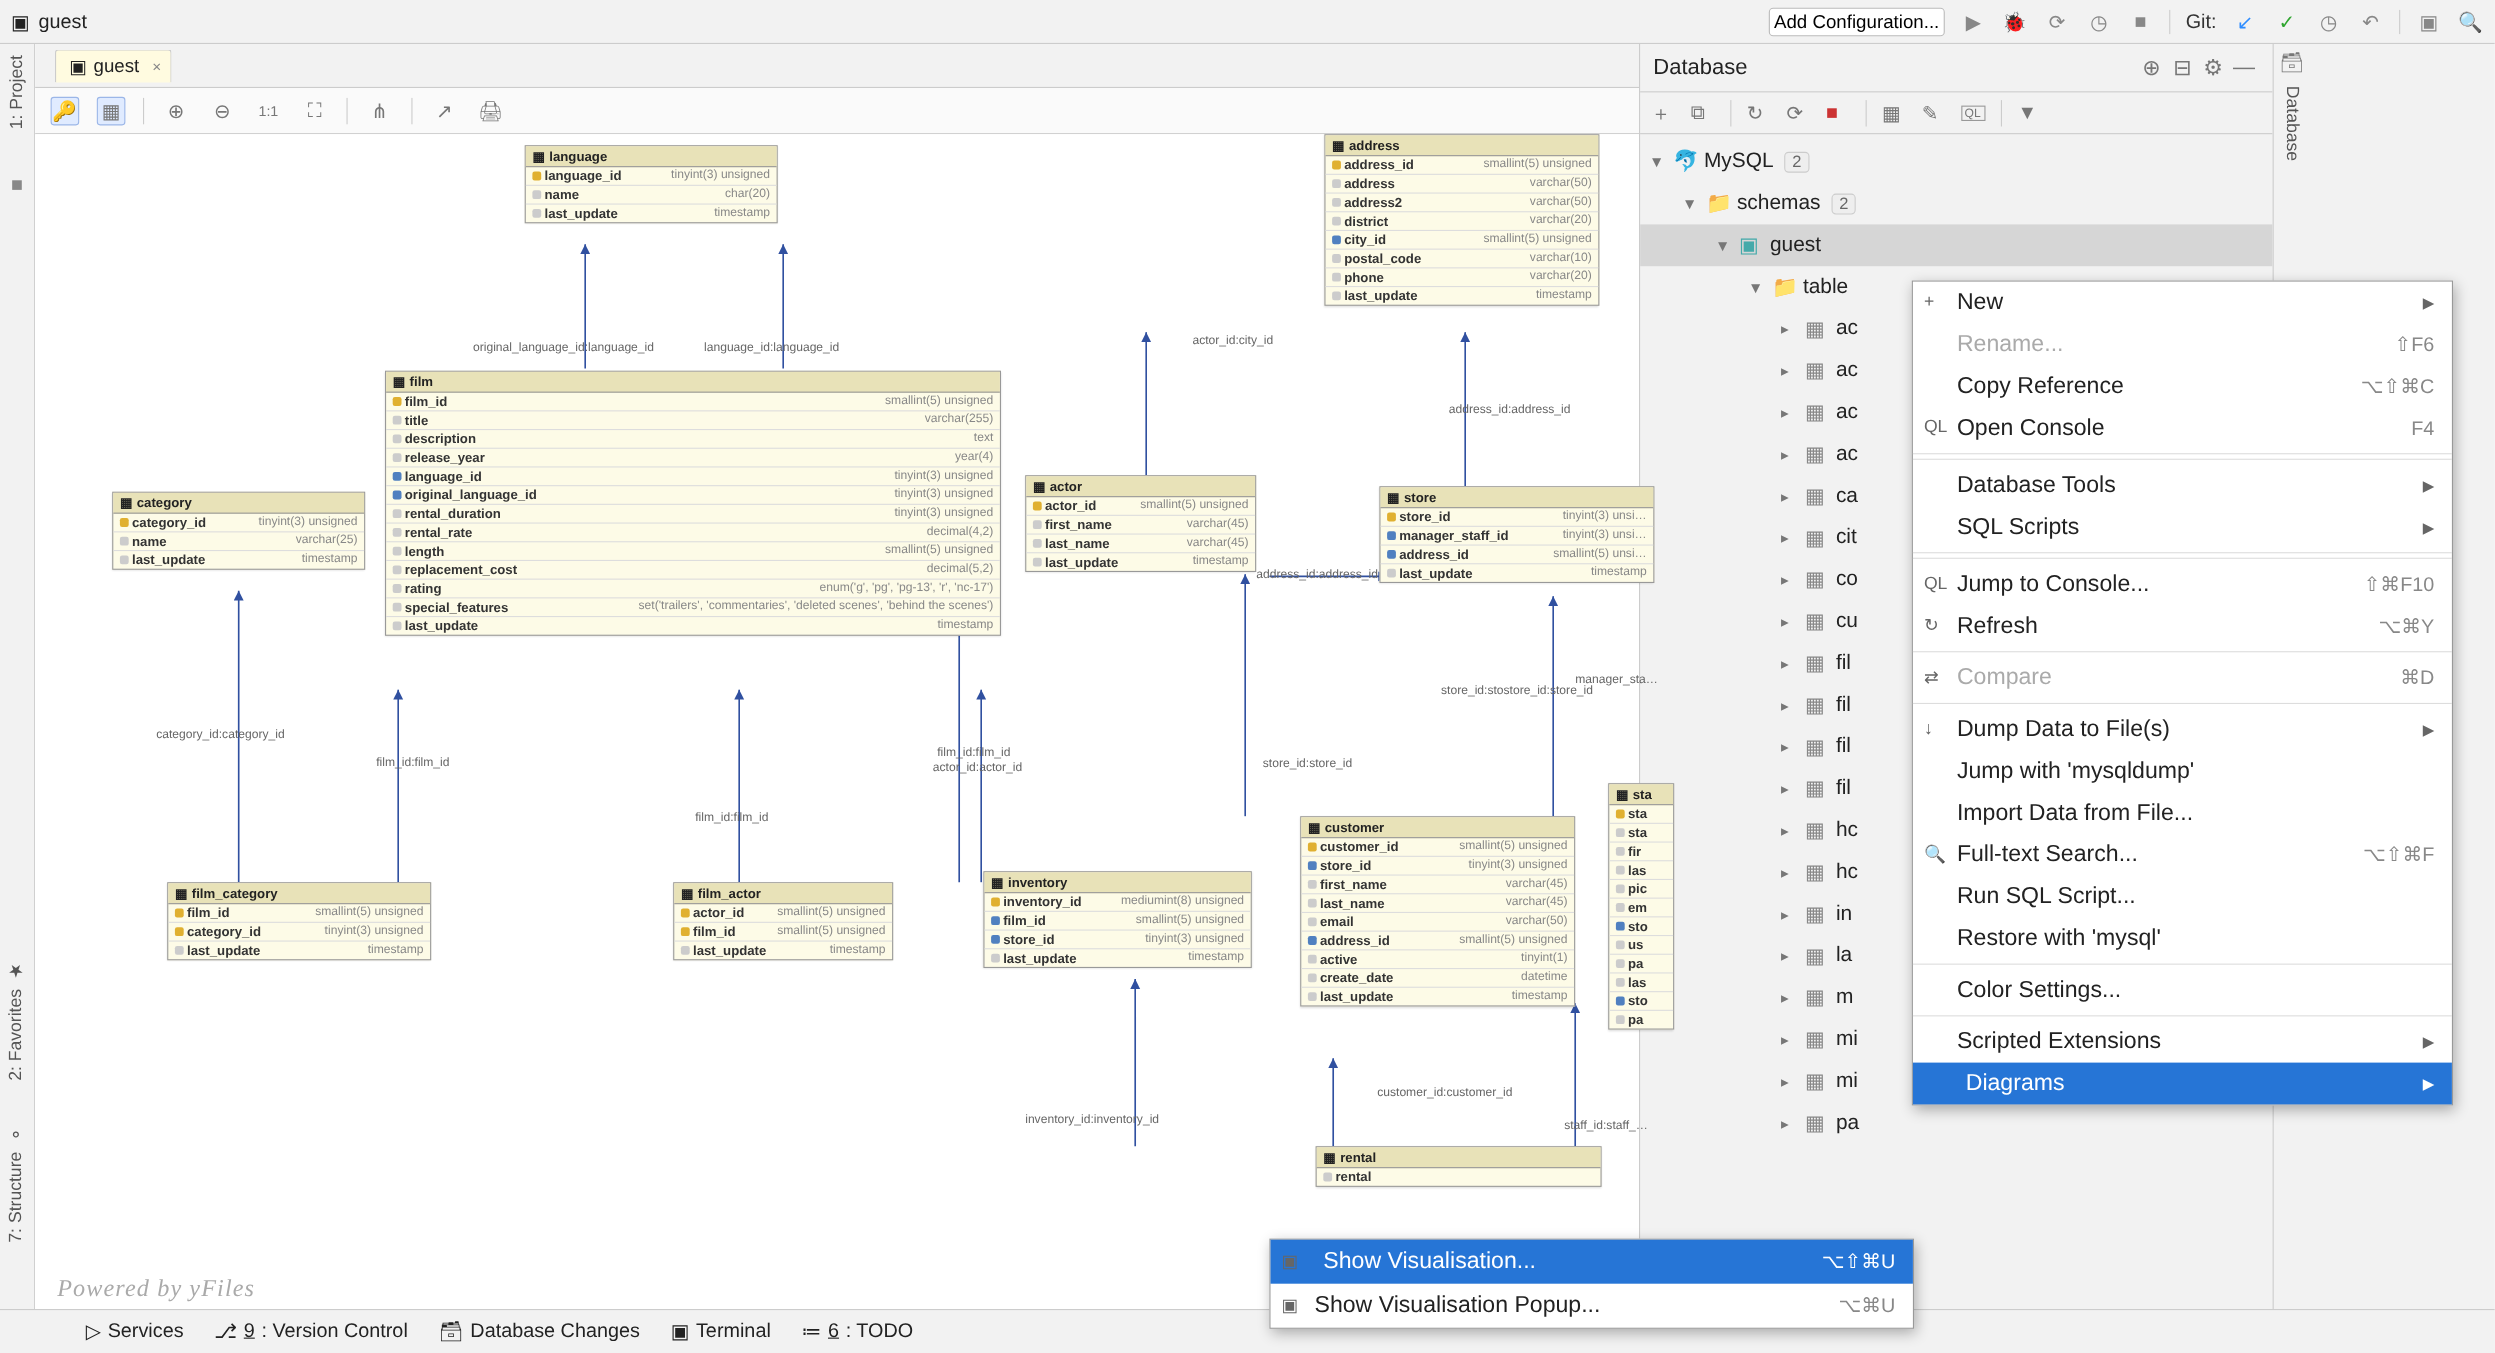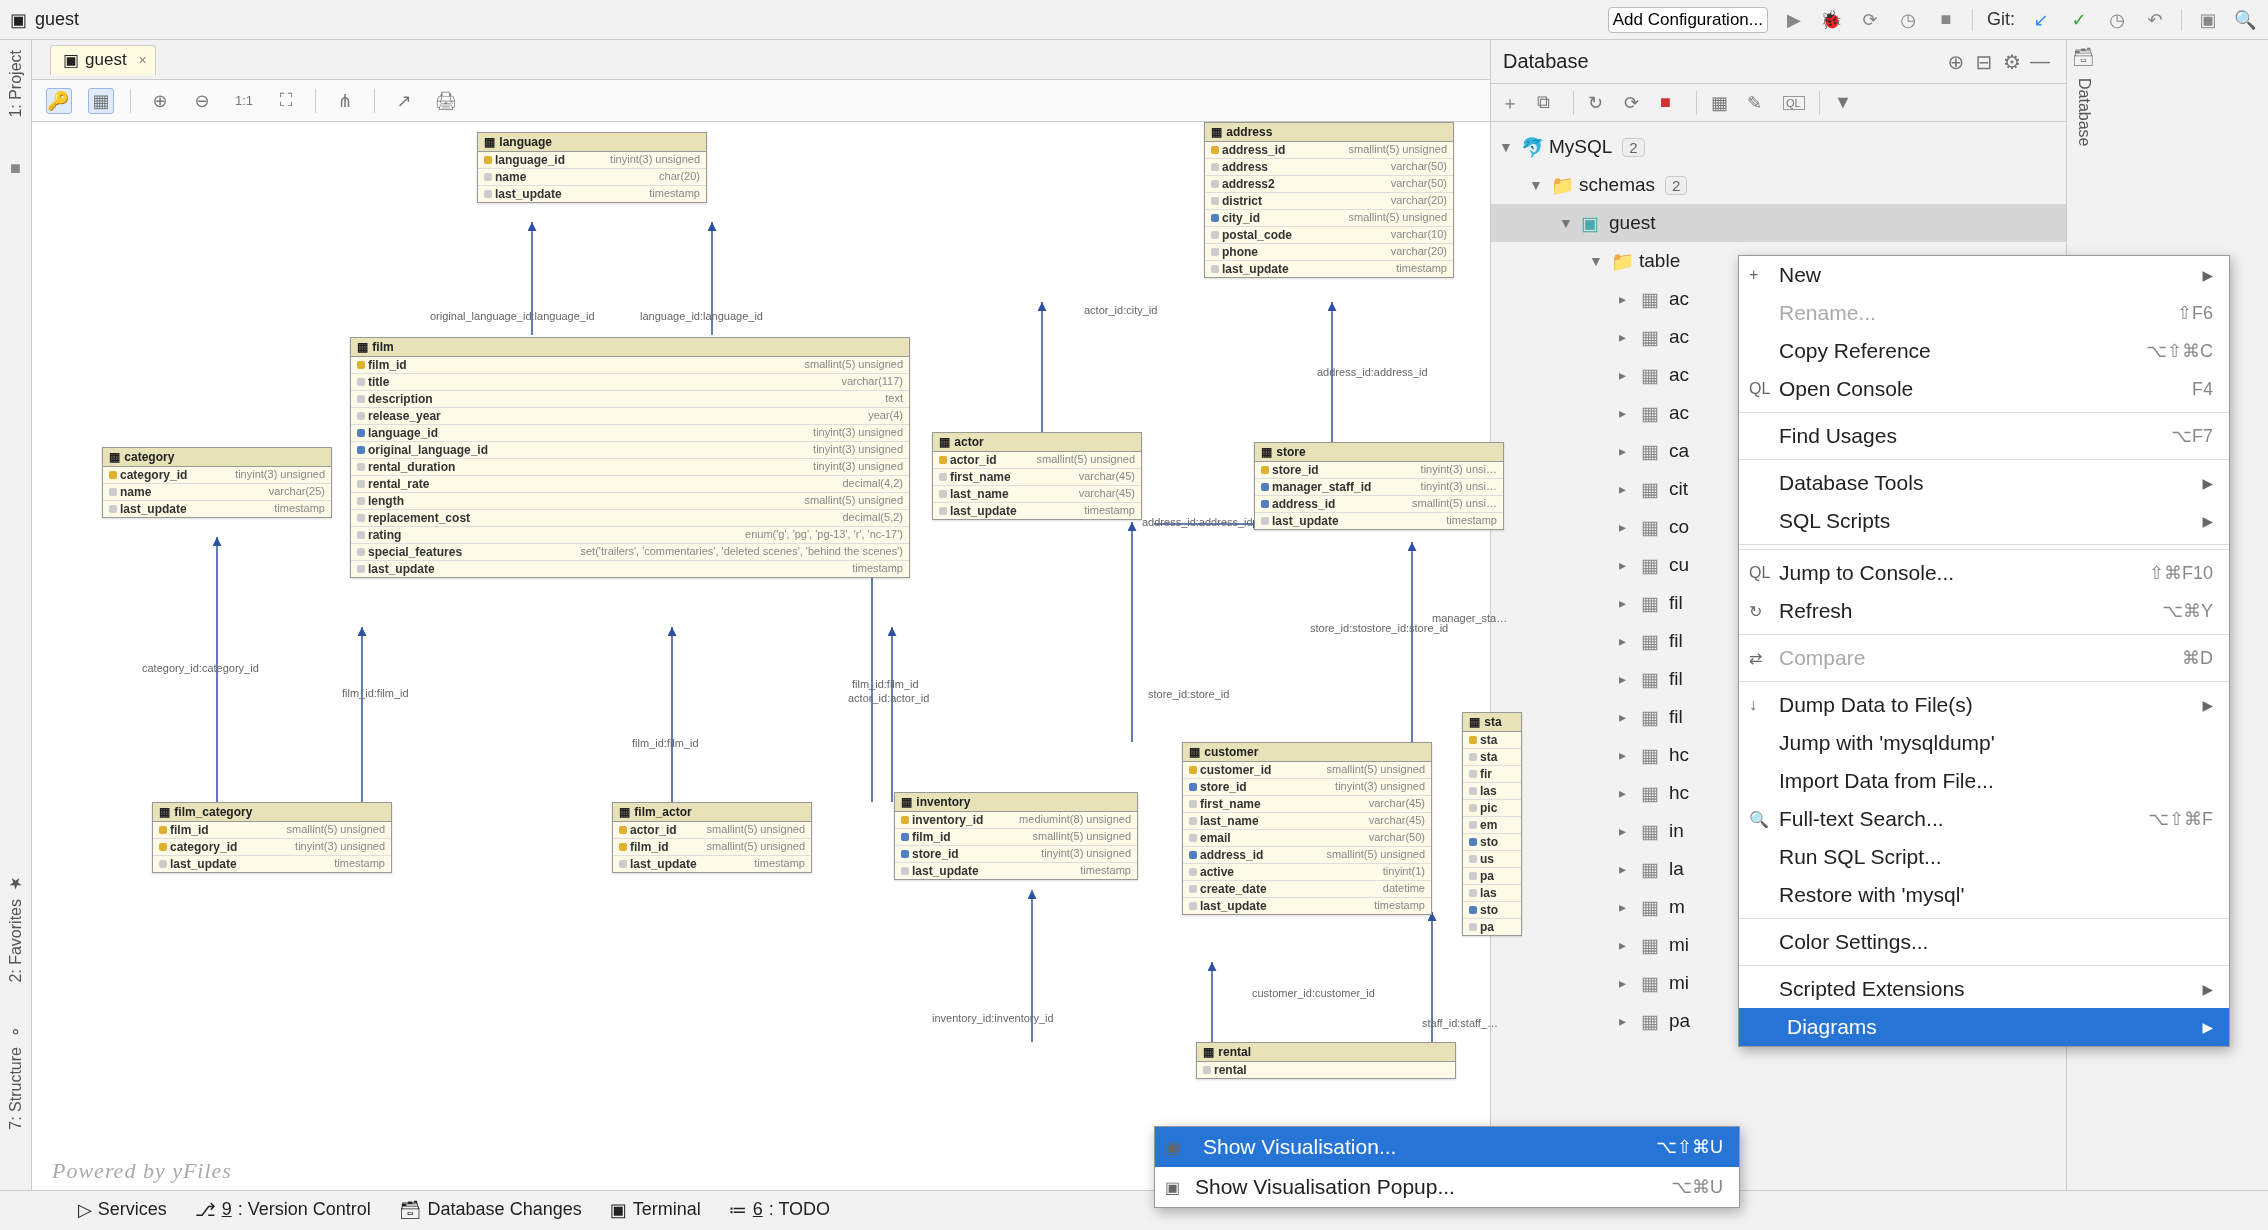--- a/index.html
+++ b/index.html
@@ -215,21 +215,21 @@
           </div>
         </div>
         <div class="tbl" style="left: 318px; top: 215px; width: 560px;">
           <div class="tbl-head"><span>▦</span> film</div>
           <div class="tbl-row">
             <span class="col-name"><span class="key-dot pk"></span>film_id</span>
             <span class="col-type">smallint(5) unsigned</span>
           </div>
           <div class="tbl-row">
             <span class="col-name"><span class="key-dot nk"></span>title</span>
-            <span class="col-type">varchar(117)</span>
+            <span class="col-type">varchar(255)</span>
           </div>
           <div class="tbl-row">
             <span class="col-name"><span class="key-dot nk"></span>description</span>
             <span class="col-type">text</span>
           </div>
           <div class="tbl-row">
             <span class="col-name"><span class="key-dot nk"></span>release_year</span>
             <span class="col-type">year(4)</span>
           </div>
           <div class="tbl-row">
@@ -660,24 +660,20 @@
     <div class="ctx-item">
       <span>Copy Reference</span>
       <span class="ctx-short">⌥⇧⌘C</span>
     </div>
     <div class="ctx-item">
       <span class="ctx-icon">QL</span>
       <span>Open Console</span>
       <span class="ctx-short">F4</span>
     </div>
     <div class="ctx-sep"></div>
-    <div class="ctx-item">
-      <span>Find Usages</span>
-      <span class="ctx-short">⌥F7</span>
-    </div>
     <div class="ctx-sep"></div>
     <div class="ctx-item">
       <span>Database Tools</span>
       <span class="ctx-sub">▸</span>
     </div>
     <div class="ctx-item">
       <span>SQL Scripts</span>
       <span class="ctx-sub">▸</span>
     </div>
     <div class="ctx-sep"></div>

